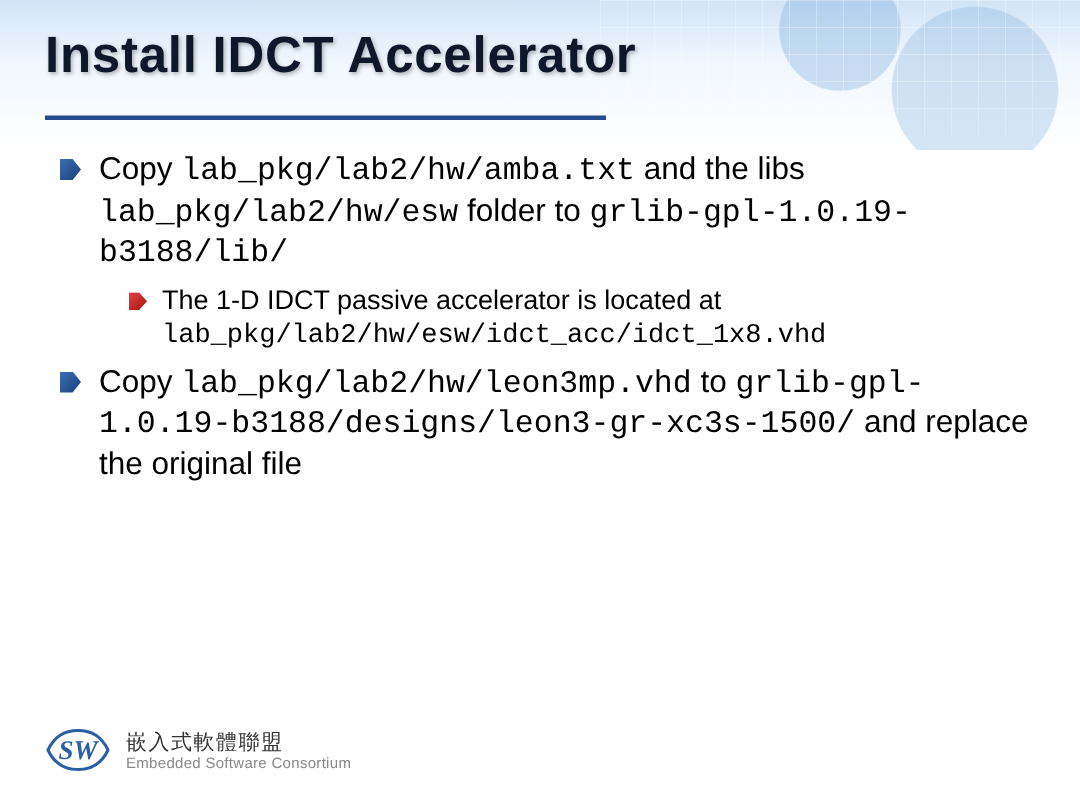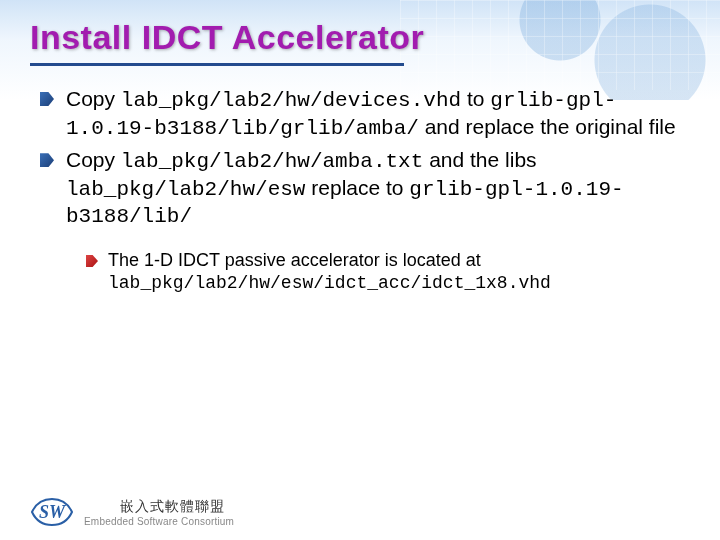--- a/index.html
+++ b/index.html
@@ -34,23 +34,23 @@
   }
   .slide {
     position: relative;
     padding: 18px 30px 0 30px;
     width: 100%;
     height: 100%;
   }
   .title {
     font-size: 34px;
     font-weight: bold;
-    color: #a21caf;
+    color: #0f172a;
     text-shadow: 1px 1px 3px rgba(60,60,60,0.4);
-    margin-bottom: 6px;
+    margin-bottom: 20px;
     letter-spacing: 0.5px;
   }
   .title-underline {
     width: 374px;
     height: 3px;
     background: #234b8e;
     margin-bottom: 20px;
   }
   ul.top { list-style: none; padding-left: 8px; }
   ul.top > li {
@@ -62,70 +62,70 @@
     margin-bottom: 6px;
   }
   ul.top > li::before {
     content: "";
     position: absolute;
     left: 2px; top: 6px;
     width: 14px; height: 14px;
     background: linear-gradient(135deg,#3a6fb7,#1b3e77);
     clip-path: polygon(0 0, 60% 0, 100% 50%, 60% 100%, 0 100%);
   }
-  ul.sub { list-style: none; padding-left: 18px; margin-top: 20px; margin-bottom: 6px; }
+  ul.sub { list-style: none; padding-left: 18px; margin-top: 7px; margin-bottom: 6px; }
   ul.sub > li {
     position: relative;
     padding-left: 24px;
     font-size: 18px;
     line-height: 1.22;
     color: #000;
   }
   ul.sub > li::before {
     content: "";
     position: absolute;
     left: 2px; top: 5px;
     width: 12px; height: 12px;
     background: linear-gradient(135deg,#d44,#a11);
     clip-path: polygon(0 0, 55% 0, 100% 50%, 55% 100%, 0 100%);
   }
   .mono { font-family: "Courier New", Courier, monospace; }
   .footer {
     position: absolute;
     left: 30px;
-    bottom: 11px;
+    bottom: 23px;
     display: flex;
     align-items: center;
     gap: 10px;
   }
   .logo-mark { display: flex; align-items: center; }
-  .logo-cn { font-size: 14px; color: #333; font-weight: 500; letter-spacing: 1px; margin-left: 36px; }
+  .logo-cn { font-size: 14px; color: #333; font-weight: 500; letter-spacing: 1px; }
   .logo-en { font-size: 10px; color: #888; letter-spacing: 0.2px; }
 </style>
 </head>
 <body>
 
 <div class="bg-deco"></div>
 <div class="bg-grid"></div>
 
 <div class="slide">
   <div class="title">Install IDCT Accelerator</div>
   <div class="title-underline"></div>
 
   <ul class="top">
     <li>
-      <span>Copy </span><span class="mono">lab_pkg/lab2/hw/devices.vhd</span><span> to </span><span class="mono">grlib-gpl-1.0.19-b3188/lib/grlib/amba/</span><span> and replace the original file</span>
-    </li>
-    <li>
-      <span>Copy </span><span class="mono">lab_pkg/lab2/hw/amba.txt</span><span> and the libs </span><span class="mono">lab_pkg/lab2/hw/esw</span><span> replace to </span><span class="mono">grlib-gpl-1.0.19-b3188/lib/</span>
+      <span>Copy </span><span class="mono">lab_pkg/lab2/hw/amba.txt</span><span> and the libs </span><span class="mono">lab_pkg/lab2/hw/esw</span><span> folder to </span><span class="mono">grlib-gpl-1.0.19-b3188/lib/</span>
       <ul class="sub">
         <li>
           <span>The 1-D IDCT passive accelerator is located at </span><span class="mono">lab_pkg/lab2/hw/esw/idct_acc/idct_1x8.vhd</span>
         </li>
       </ul>
+    </li>
+    <li>
+      <span>Copy </span><span class="mono">lab_pkg/lab2/hw/leon3mp.vhd</span><span> to </span><span class="mono">grlib-gpl-1.0.19-b3188/designs/leon3-gr-xc3s-1500/</span><span> and replace the original file</span>
     </li>
   </ul>
 
   <div class="footer">
     <div class="logo-mark">
       <svg width="44" height="34" viewBox="0 0 44 34">
         <path d="M2 17 Q 8 4 22 4 Q 36 4 42 17 Q 36 30 22 30 Q 8 30 2 17 Z" fill="none" stroke="#2a5fa6" stroke-width="2"></path>
         <text x="9" y="23" font-family="Georgia,serif" font-style="italic" font-size="18" fill="#2a5fa6" font-weight="bold">SW</text>
       </svg>
     </div>

